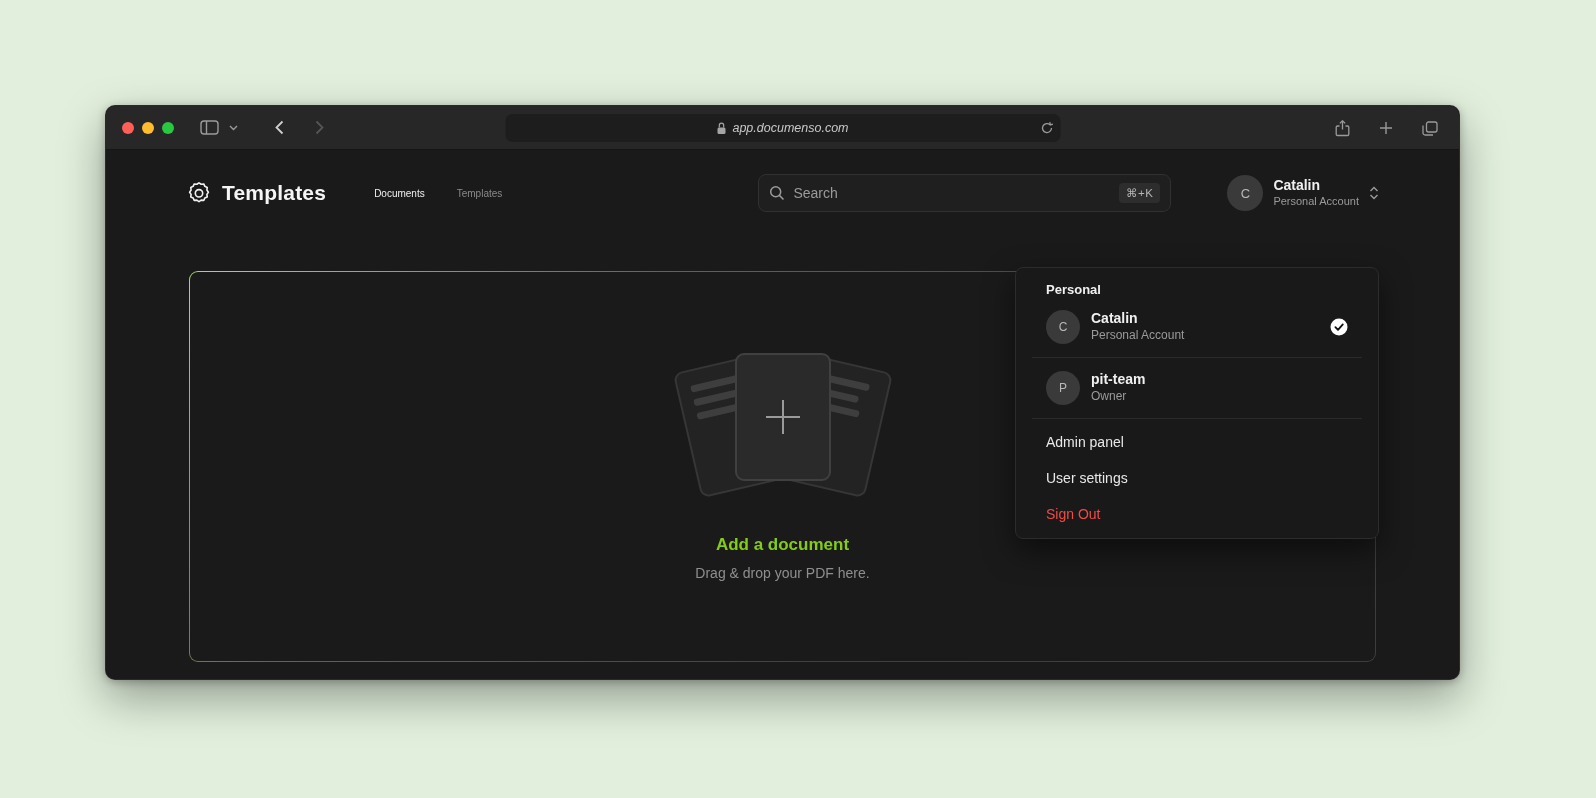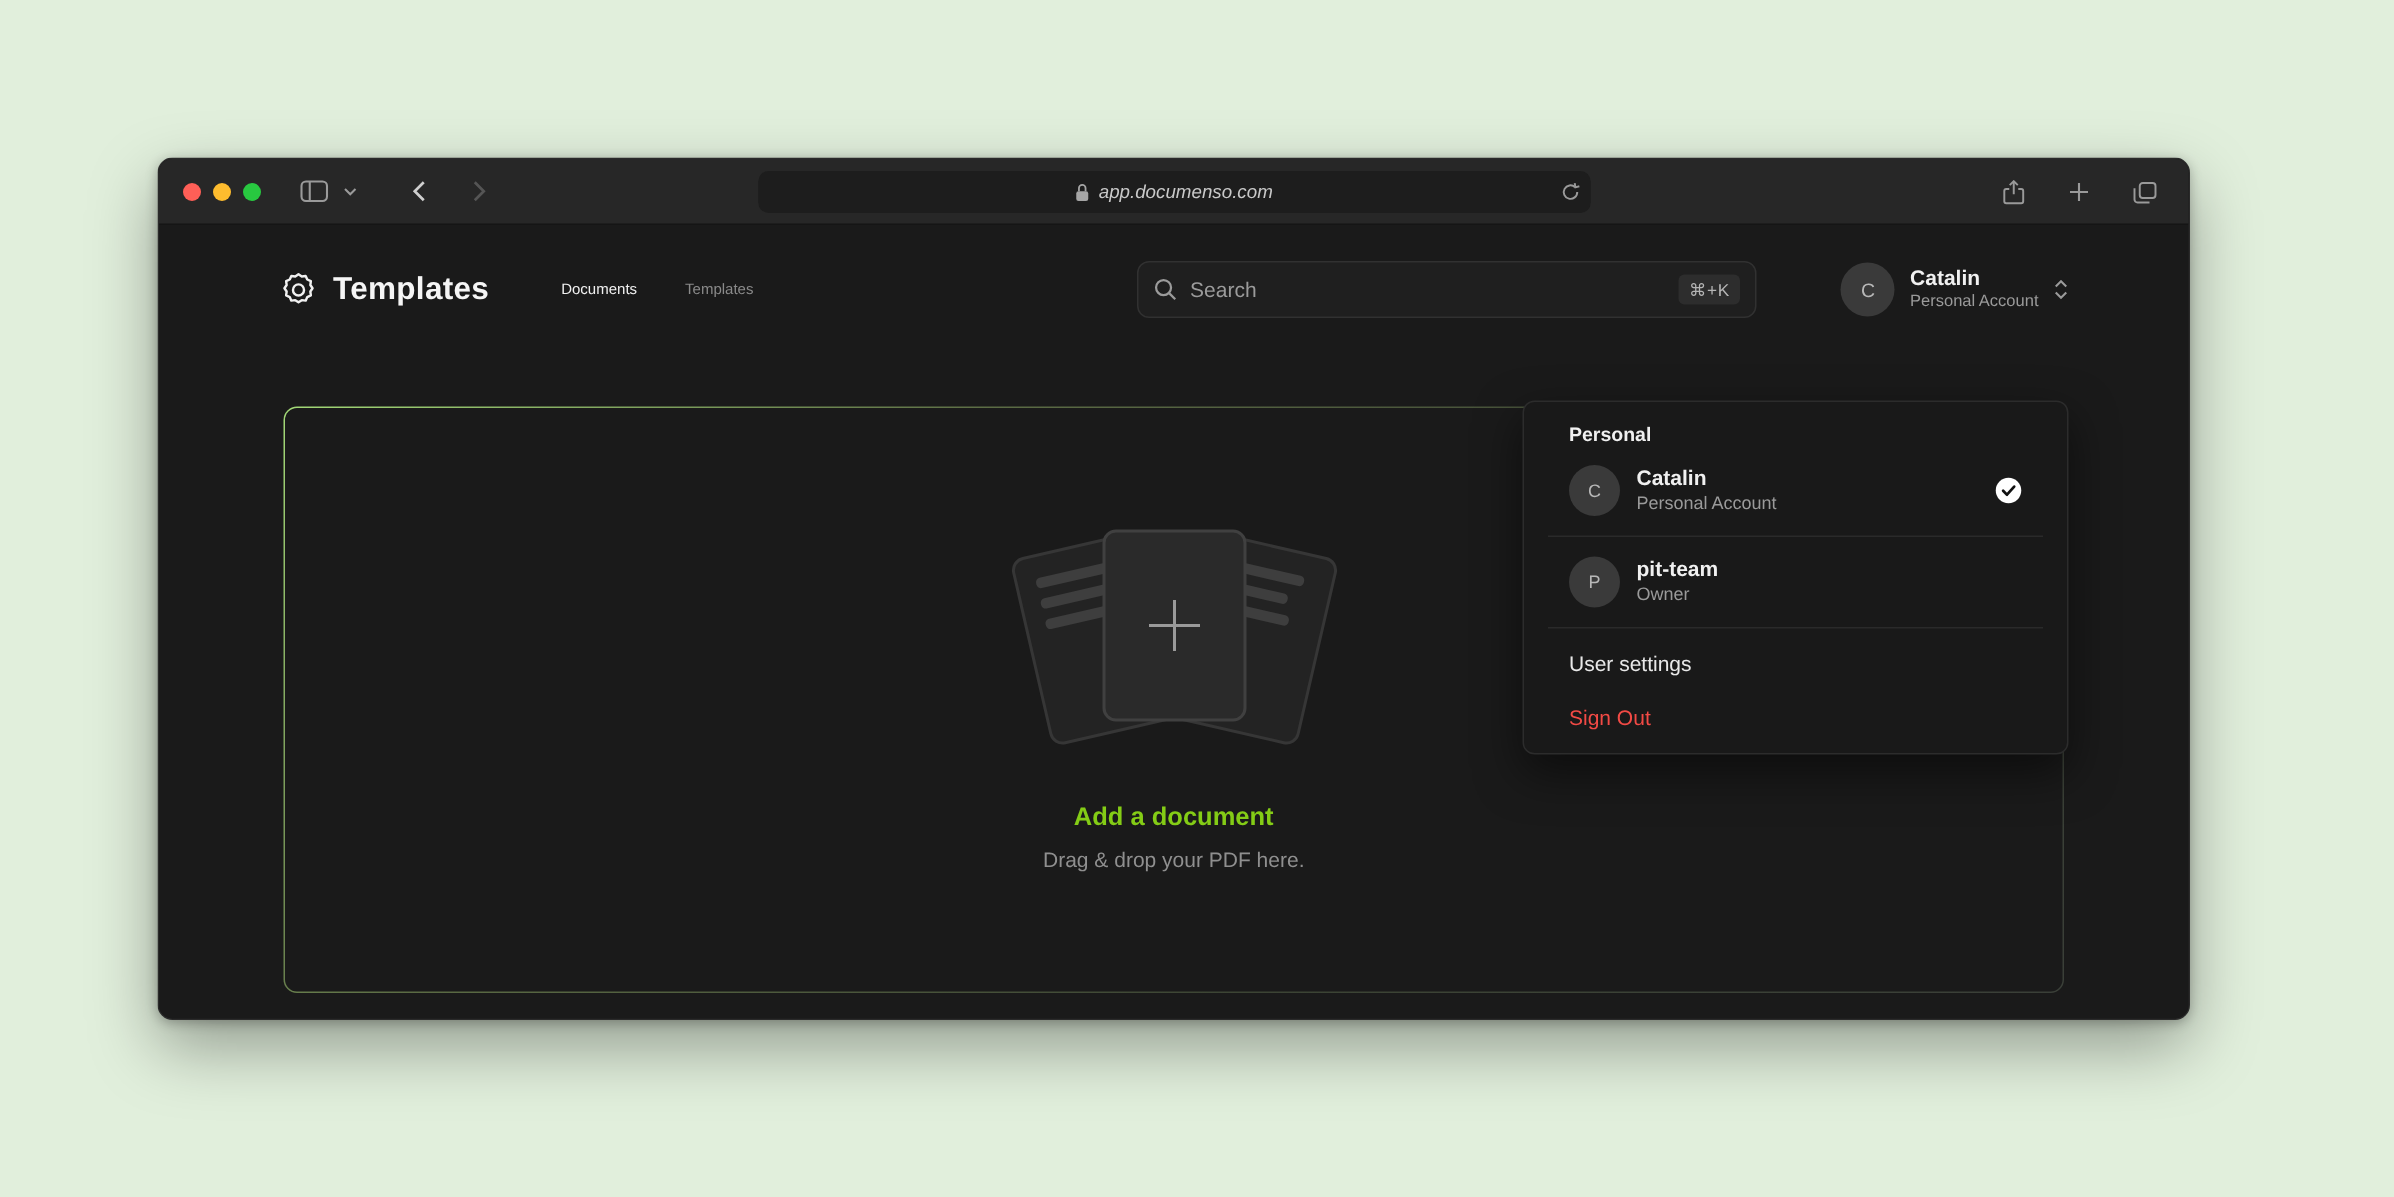--- a/index.html
+++ b/index.html
@@ -273,18 +273,19 @@
       <div class="menu-acct">
         <span class="avatar">P</span>
         <span>
           <div class="ma-name">pit-team</div>
           <div class="ma-sub">Owner</div>
         </span>
       </div>
 
       <div class="divider"></div>
 
+      <div class="menu-item">Admin panel</div>
       <div class="menu-item">User settings</div>
       <div class="menu-item danger">Sign Out</div>
     </div>
 
   </div>
 </div>
 
 </body></html>

